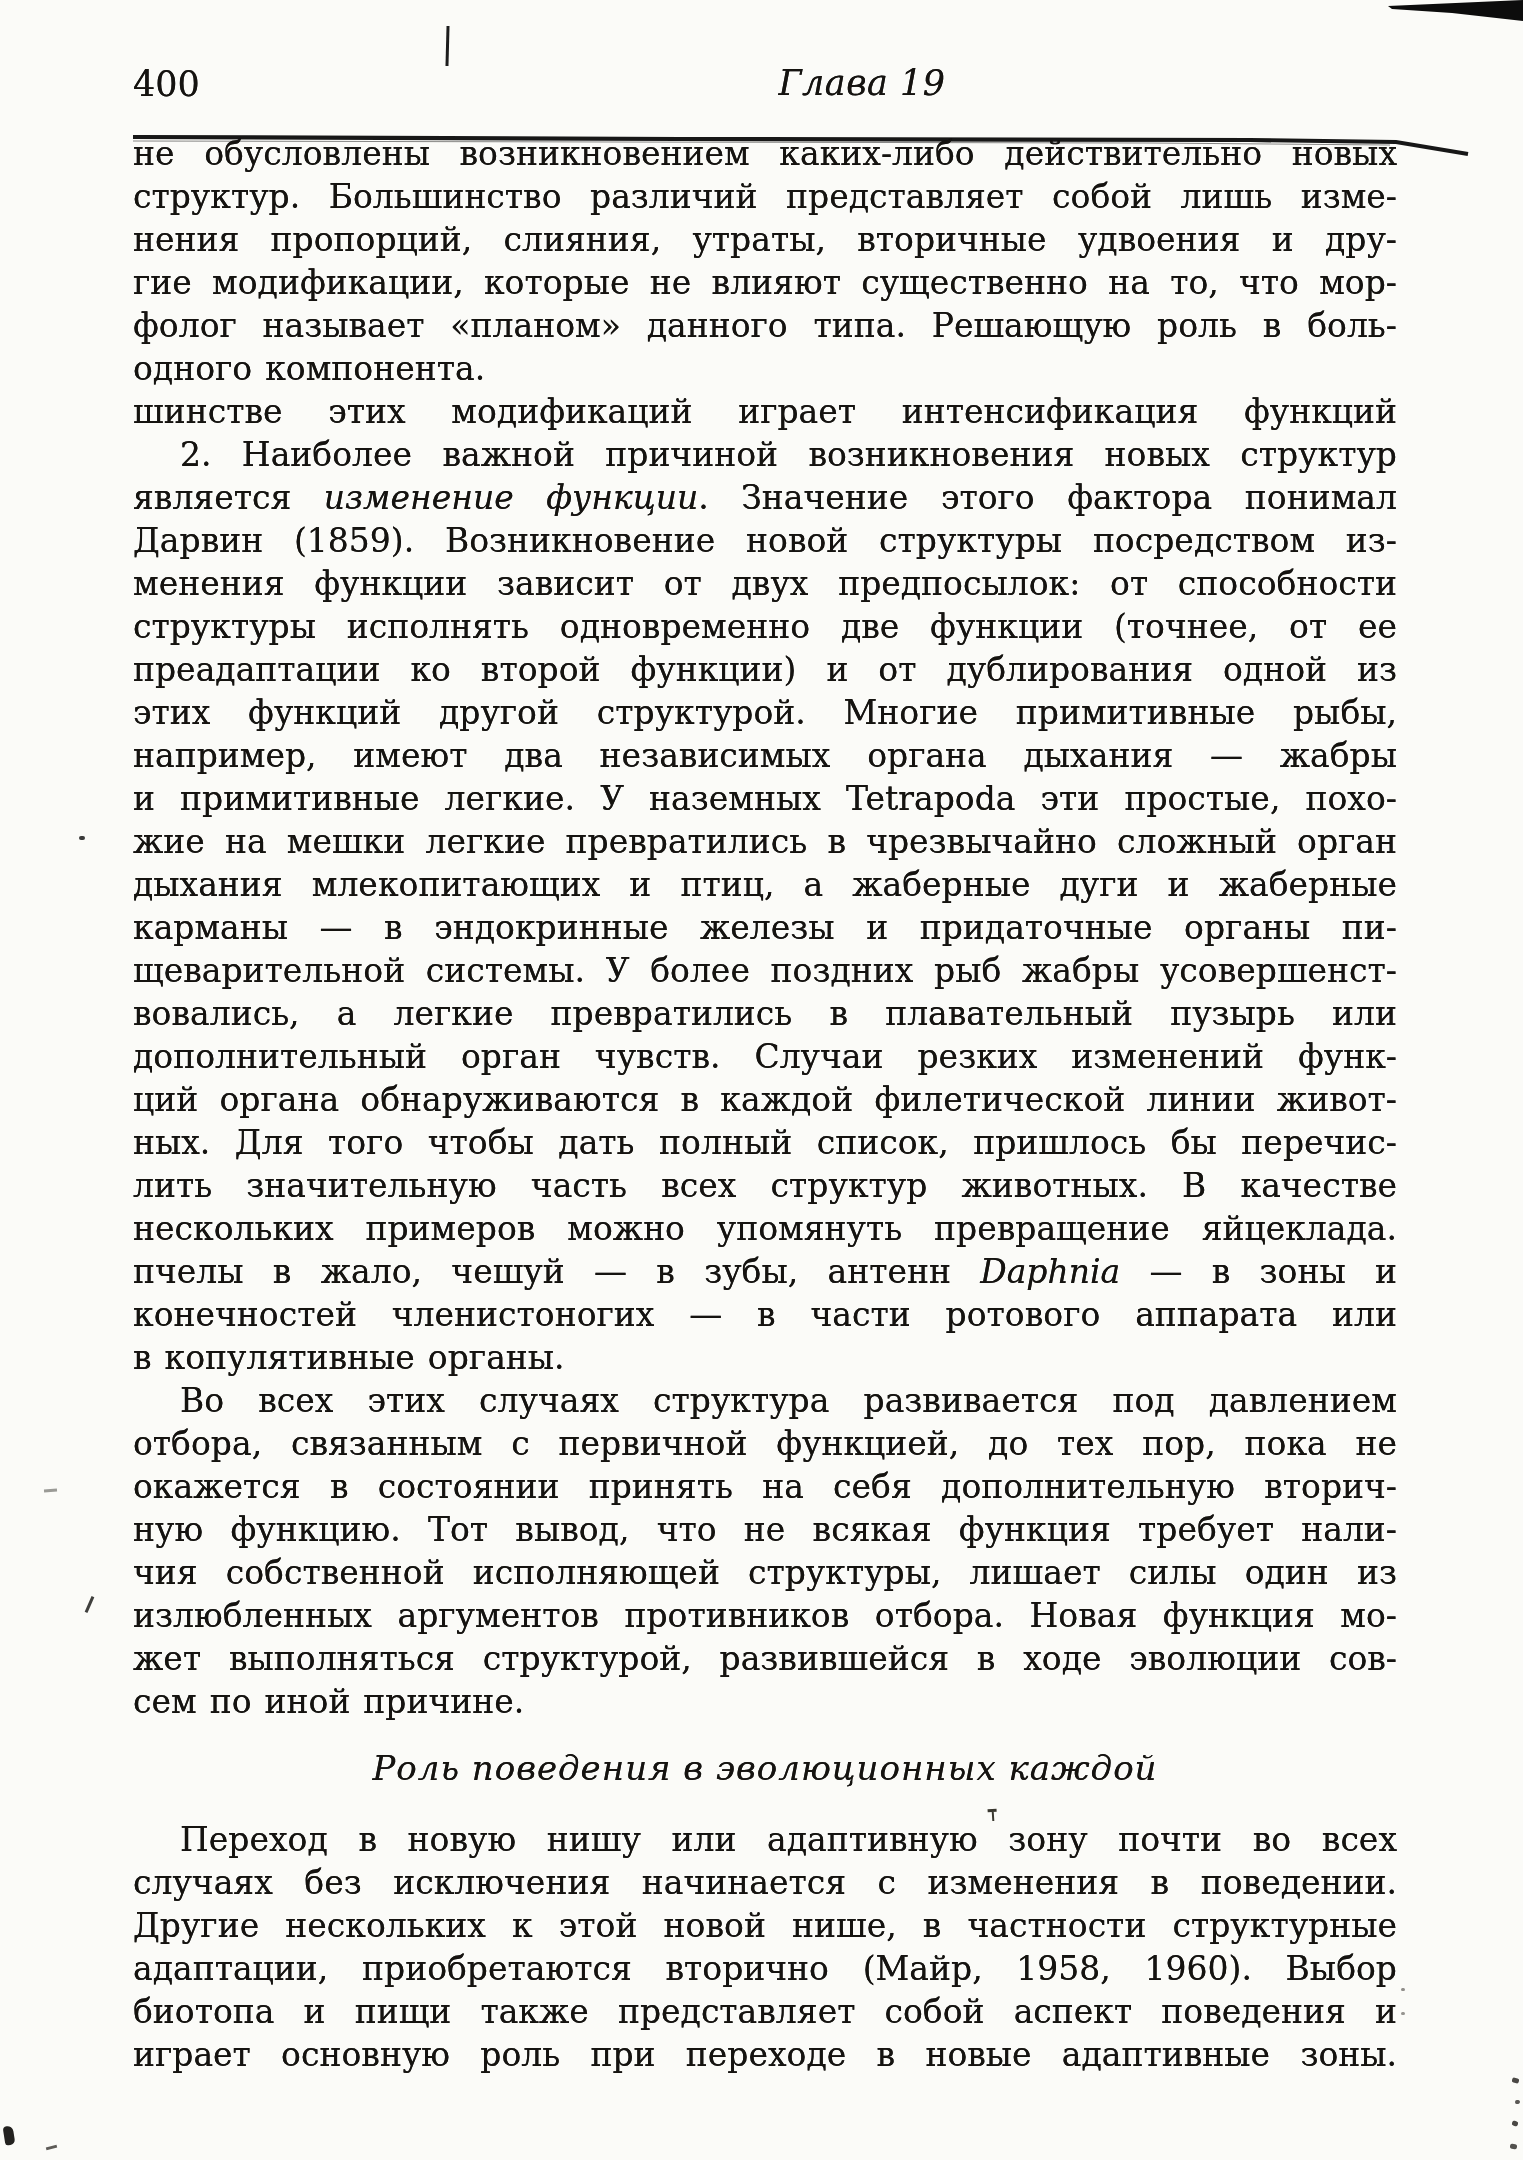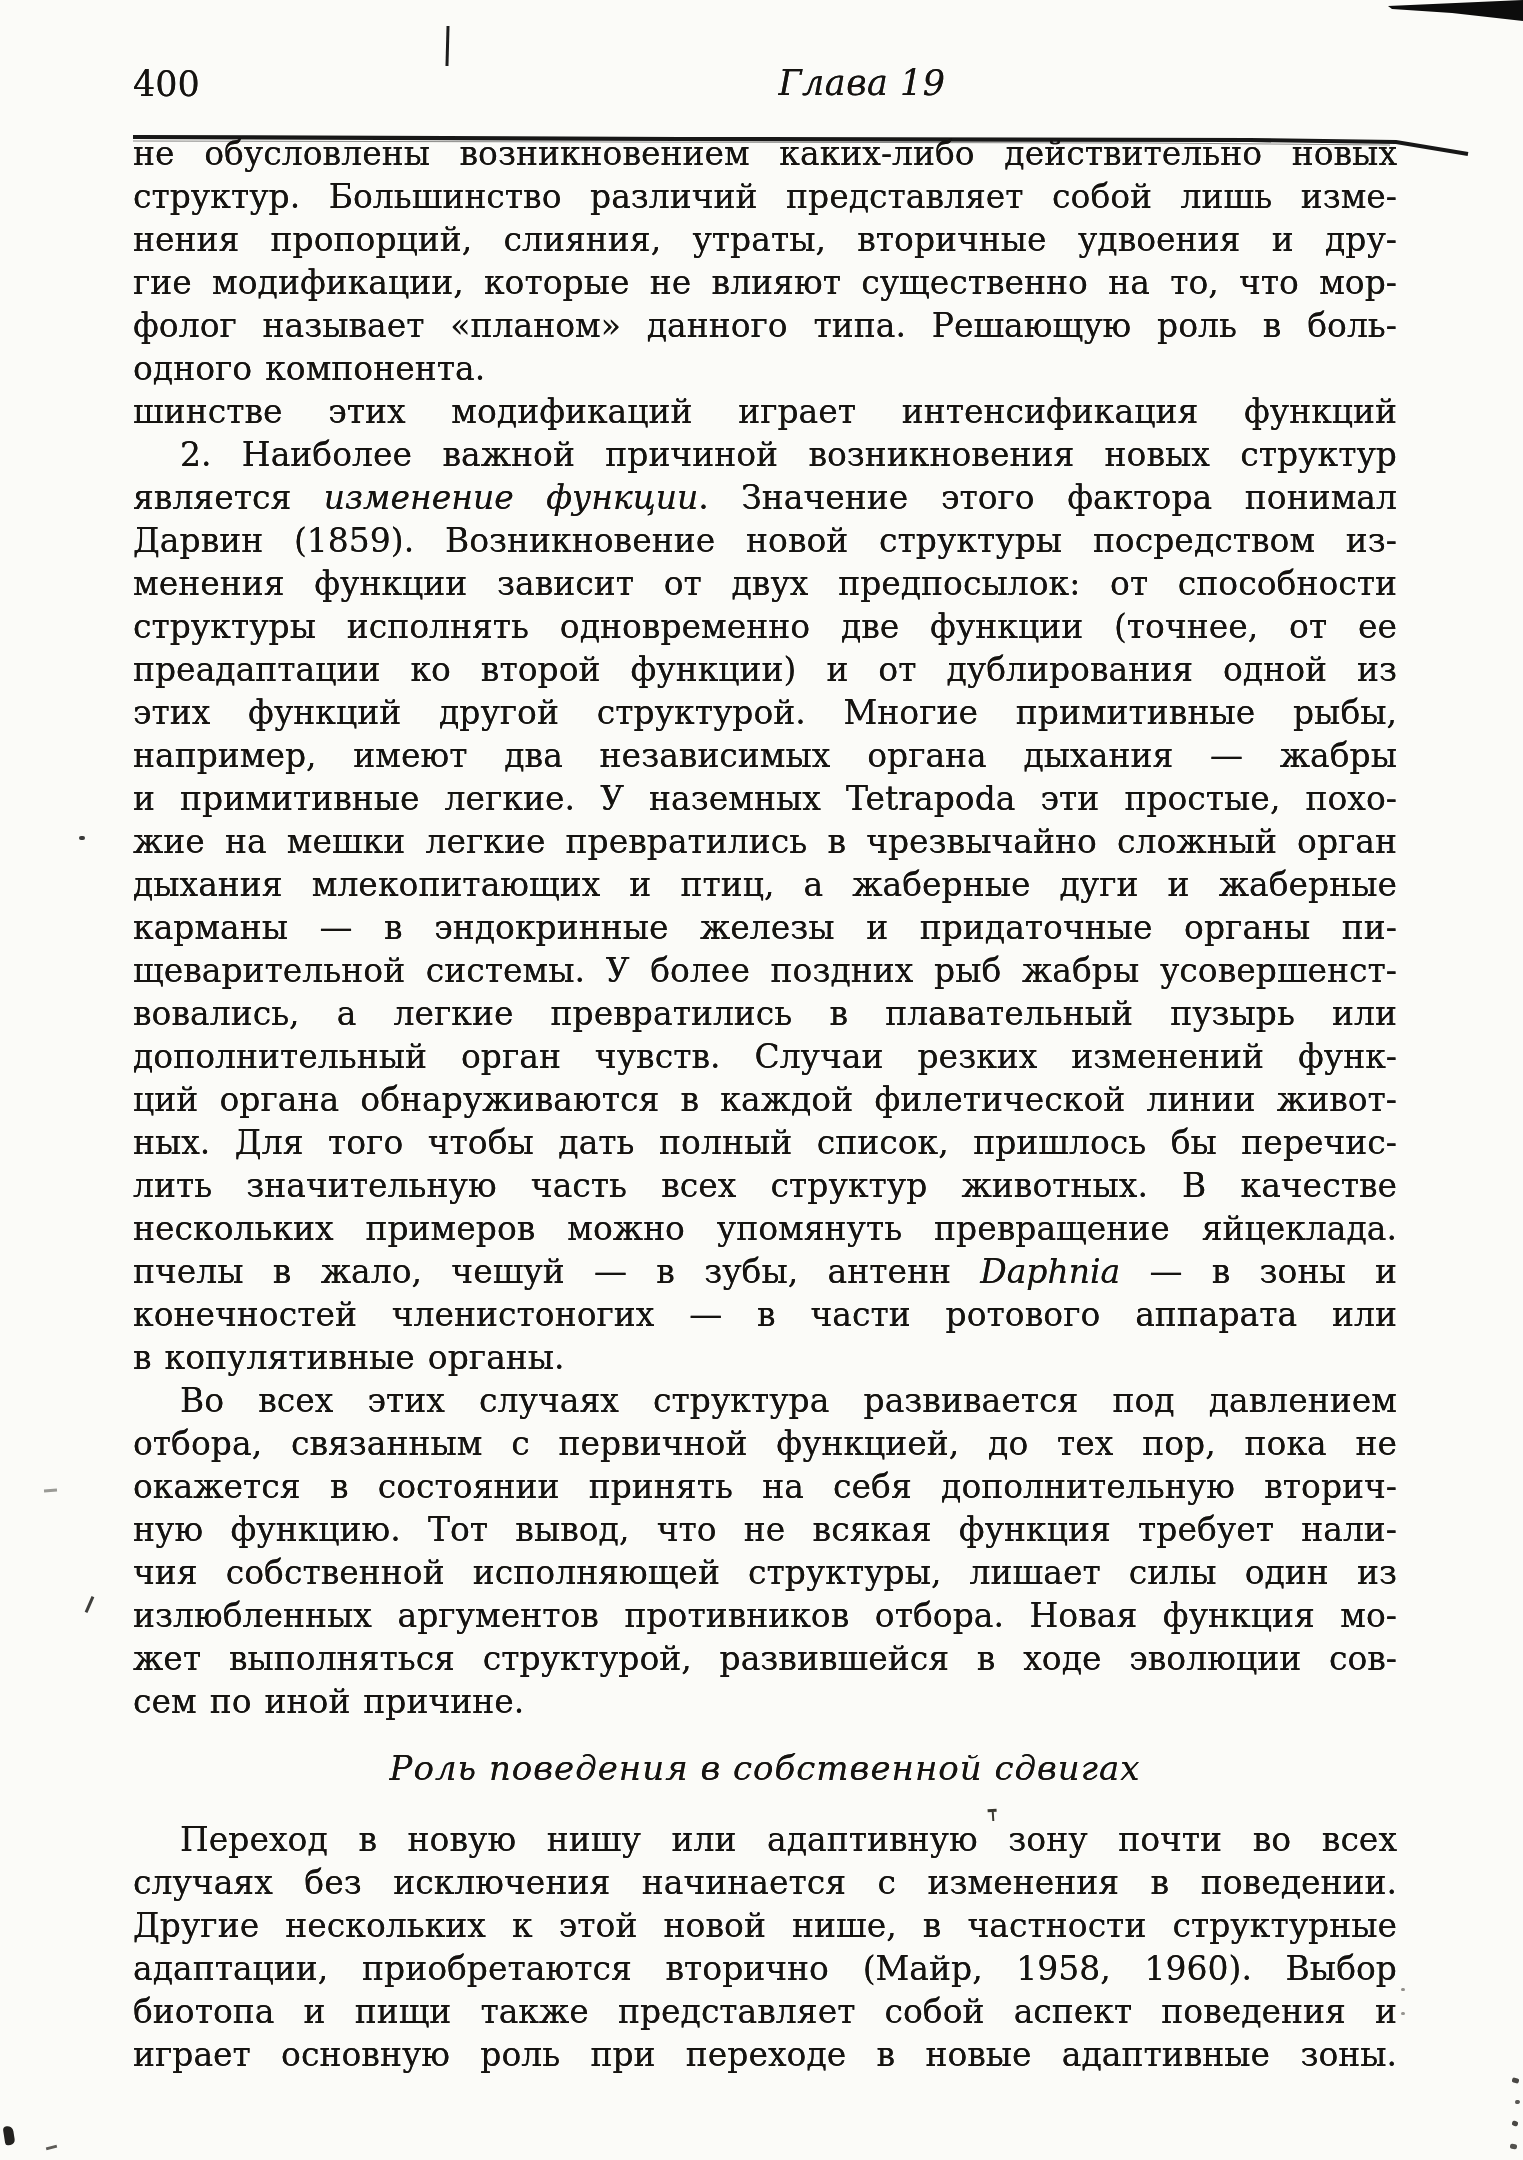--- a/index.html
+++ b/index.html
@@ -117,21 +117,21 @@
       <div class="line indent"><span>Во всех этих случаях структура развивается под давлением</span></div>
       <div class="line"><span>отбора, связанным с первичной функцией, до тех пор, пока не</span></div>
       <div class="line"><span>окажется в состоянии принять на себя дополнительную вторич-</span></div>
       <div class="line"><span>ную функцию. Тот вывод, что не всякая функция требует нали-</span></div>
       <div class="line"><span>чия собственной исполняющей структуры, лишает силы один из</span></div>
       <div class="line"><span>излюбленных аргументов противников отбора. Новая функция мо-</span></div>
       <div class="line"><span>жет выполняться структурой, развившейся в ходе эволюции сов-</span></div>
       <div class="line last"><span>сем по иной причине.</span></div>
     </div>
 
-  <div class="section-heading txt">Роль поведения в собственной сдвигах</div>
+  <div class="section-heading txt">Роль поведения в эволюционных каждой</div>
 
   <div class="text-block txt" id="block-final">
       <div class="line indent"><span>Переход в новую нишу или адаптивную зону почти во всех</span></div>
       <div class="line"><span>случаях без исключения начинается с изменения в поведении.</span></div>
       <div class="line"><span>Другие нескольких к этой новой нише, в частности структурные</span></div>
       <div class="line"><span>адаптации, приобретаются вторично (Майр, 1958, 1960). Выбор</span></div>
       <div class="line"><span>биотопа и пищи также представляет собой аспект поведения и</span></div>
       <div class="line"><span>играет основную роль при переходе в новые адаптивные зоны.</span></div>
     </div>
 

